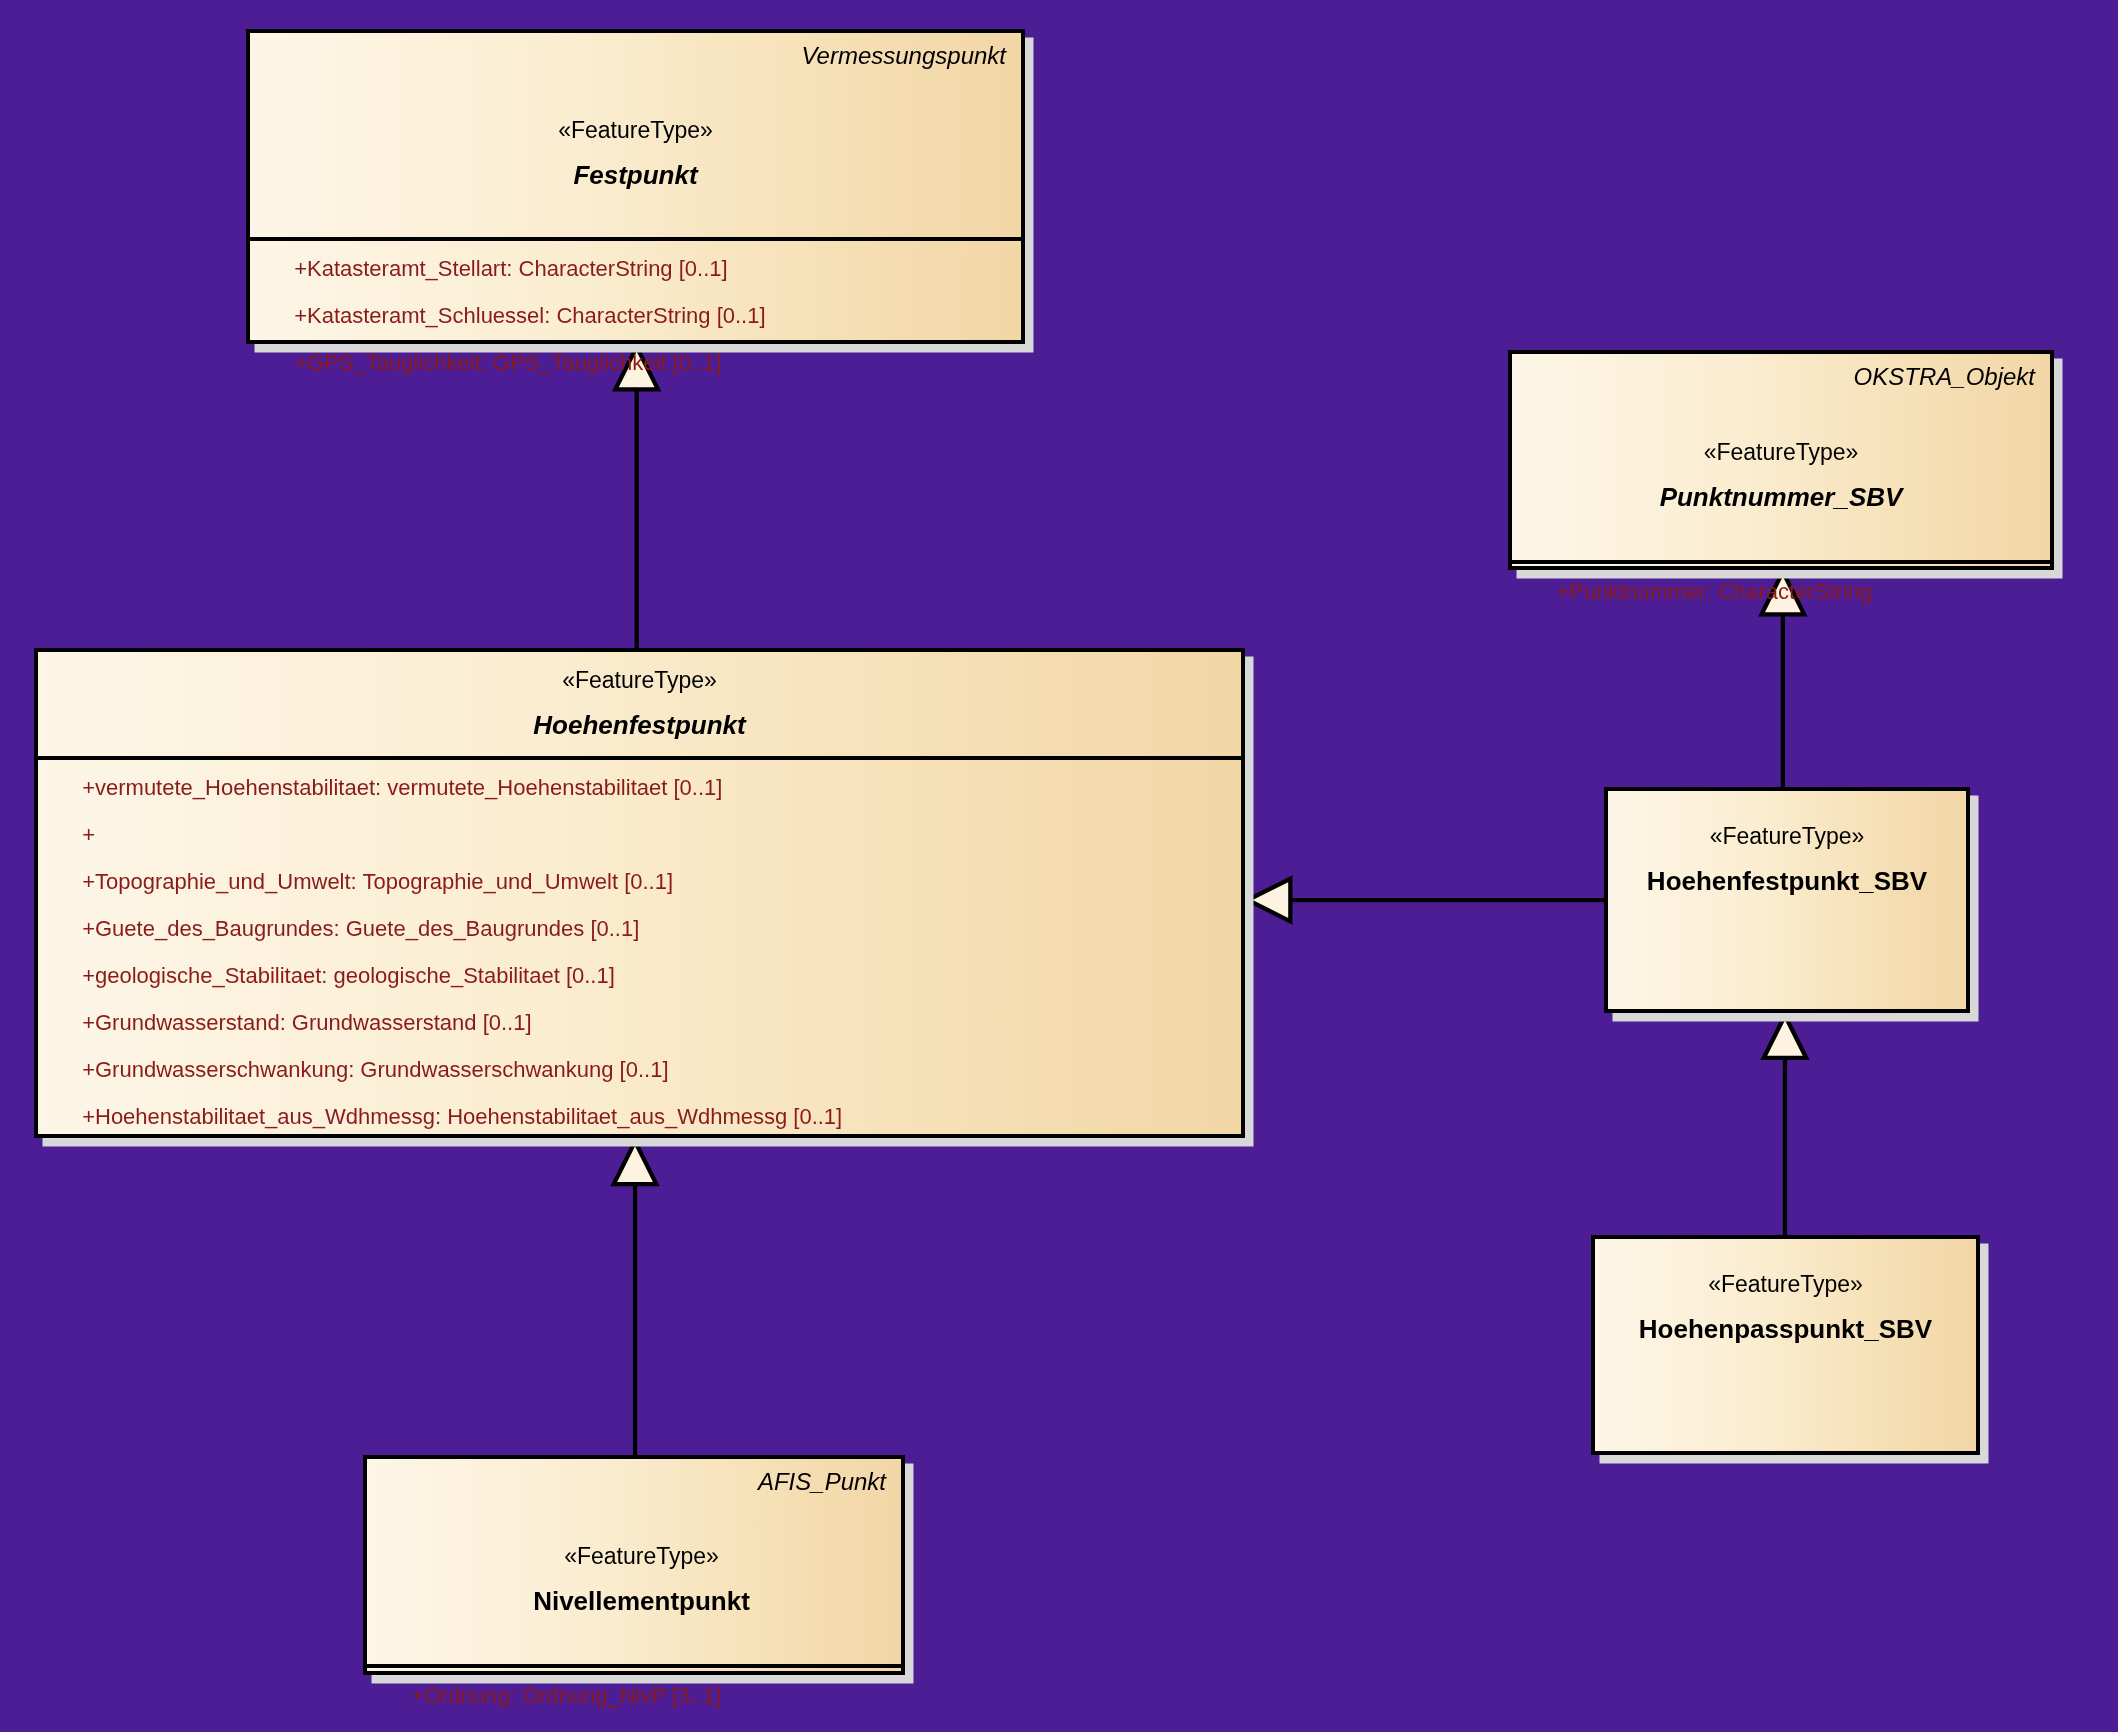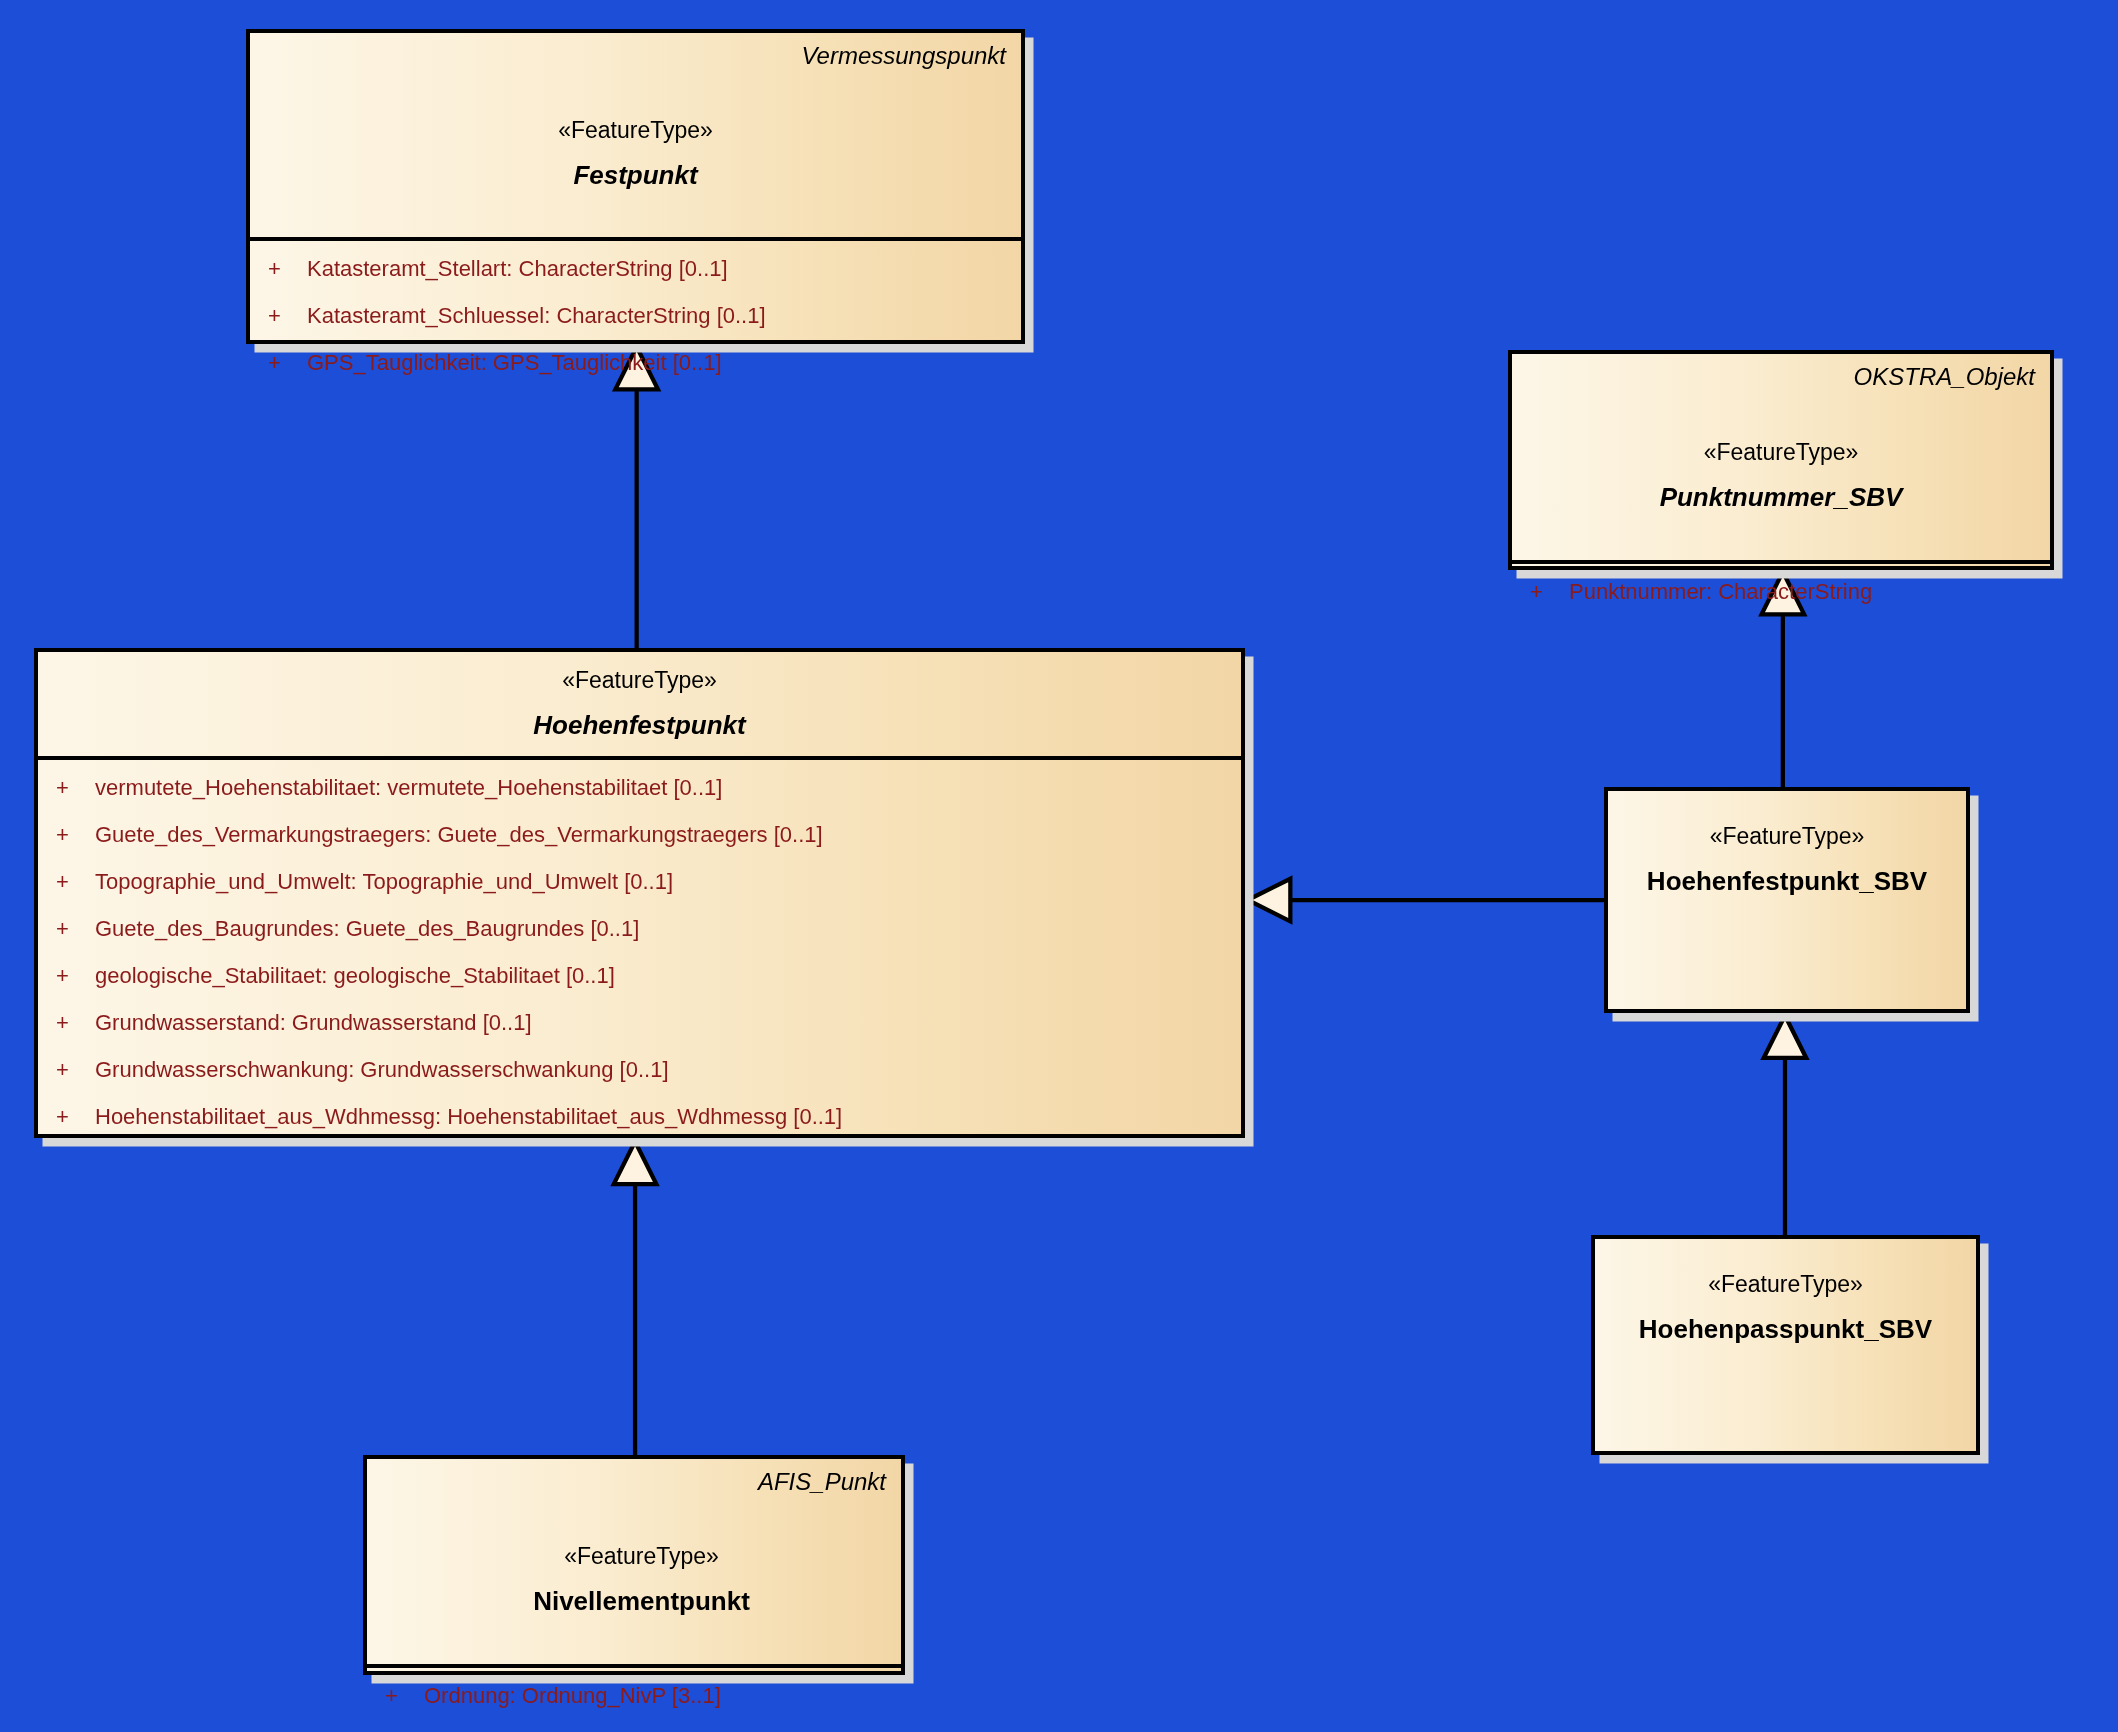--- a/index.html
+++ b/index.html
@@ -1,18 +1,18 @@
 <!DOCTYPE html>
 <html style="font-size:8.5px"><head>
 <meta charset="utf-8">
 <style>
   html,body{margin:0;padding:0;background:#ffffff;}
   body{width:2119px;height:1733px;overflow:hidden;position:relative;
        font-family:"Liberation Sans","DejaVu Sans",sans-serif;}
-  .canvas{position:absolute;inset:0;background:#1d4ed8;}
+  .canvas{position:absolute;inset:0;background:#4c1d95;text-align:right;}
   svg.connectors{position:absolute;left:0;top:0;width:2119px;height:1733px;}
 
   .uml-class{
     position:absolute;
     border:4.3px solid #000;
     background:linear-gradient(90deg,#fdf6e7 0%,#faeccf 45%,#f6e0b6 75%,#f2d6a6 100%);
     box-shadow:8.5px 8.5px 0 0 #d8d8d8;
     display:flex;flex-direction:column;
     box-sizing:border-box;
   }
@@ -104,21 +104,20 @@
       <div class="stereotype">«FeatureType»</div>
       <div class="cls-name abstract">Hoehenfestpunkt</div>
     </div>
     <div class="attrs">
       <div class="attr-row">
         <span class="vis">+</span>
         <span class="attr-text">vermutete_Hoehenstabilitaet: vermutete_Hoehenstabilitaet [0..1]</span>
       </div>
       <div class="attr-row">
         <span class="vis">+</span>
-        <span class="attr-text">Guete_des_Vermarkungstraegers: Guete_des_Vermarkungstraegers [0..1]</span>
       </div>
       <div class="attr-row">
         <span class="vis">+</span>
         <span class="attr-text">Topographie_und_Umwelt: Topographie_und_Umwelt [0..1]</span>
       </div>
       <div class="attr-row">
         <span class="vis">+</span>
         <span class="attr-text">Guete_des_Baugrundes: Guete_des_Baugrundes [0..1]</span>
       </div>
       <div class="attr-row">

